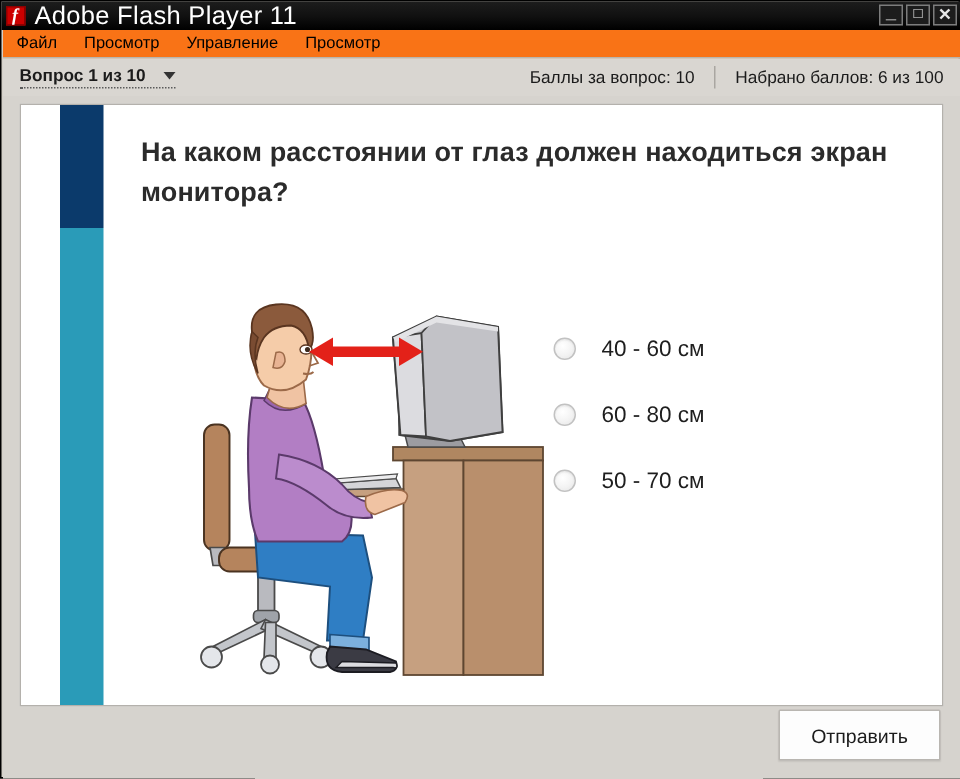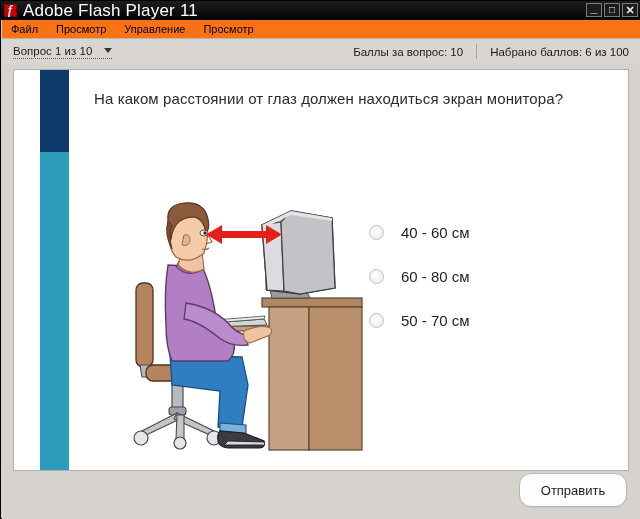--- a/index.html
+++ b/index.html
@@ -134,20 +134,21 @@
   .q-nav {
     margin-left: 11px;
     font-size: 11.5px;
     color: #1b1b1b;
     border-bottom: 1px dotted #5a5a5a;
     padding-bottom: 1px;
     display: inline-flex;
     align-items: center;
     gap: 12px;
     cursor: pointer;
+    font-weight: bold;
   }
   .caret-down {
     width: 0; height: 0;
     border-left: 4px solid transparent;
     border-right: 4px solid transparent;
     border-top: 5px solid #333;
     display: inline-block;
     margin-bottom: 1px;
   }
   .score-wrap {
@@ -194,22 +195,22 @@
     position: absolute;
     left: 0; top: 82px;
     width: 29px; height: 320px;
     background: #2a9bb8;
   }
 
   .question-text {
     position: absolute;
     left: 80px; top: 18px;
     width: 500px;
-    font-size: 15px;
-    font-weight: normal;
+    font-size: 18px;
+    font-weight: bold;
     color: #2b2b2b;
     line-height: 1.5;
     letter-spacing: .1px;
   }
 
   
   .options {
     position: absolute;
     left: 355px;
     top: 140px;
@@ -249,21 +250,21 @@
 
   
   .footer-btn {
     position: absolute;
     right: 13px;
     bottom: 12px;
     min-width: 108px;
     height: 34px;
     background: #fdfdfd;
     border: 1px solid #b9b6b1;
-    border-radius: 12px;
+    border-radius: 1px;
     font-size: 13px;
     color: #1c1c1c;
     font-family: "Liberation Sans", sans-serif;
     cursor: pointer;
     box-shadow: 0 1px 1px rgba(0,0,0,.07);
   }
 </style>
 </head>
 <body>
 

